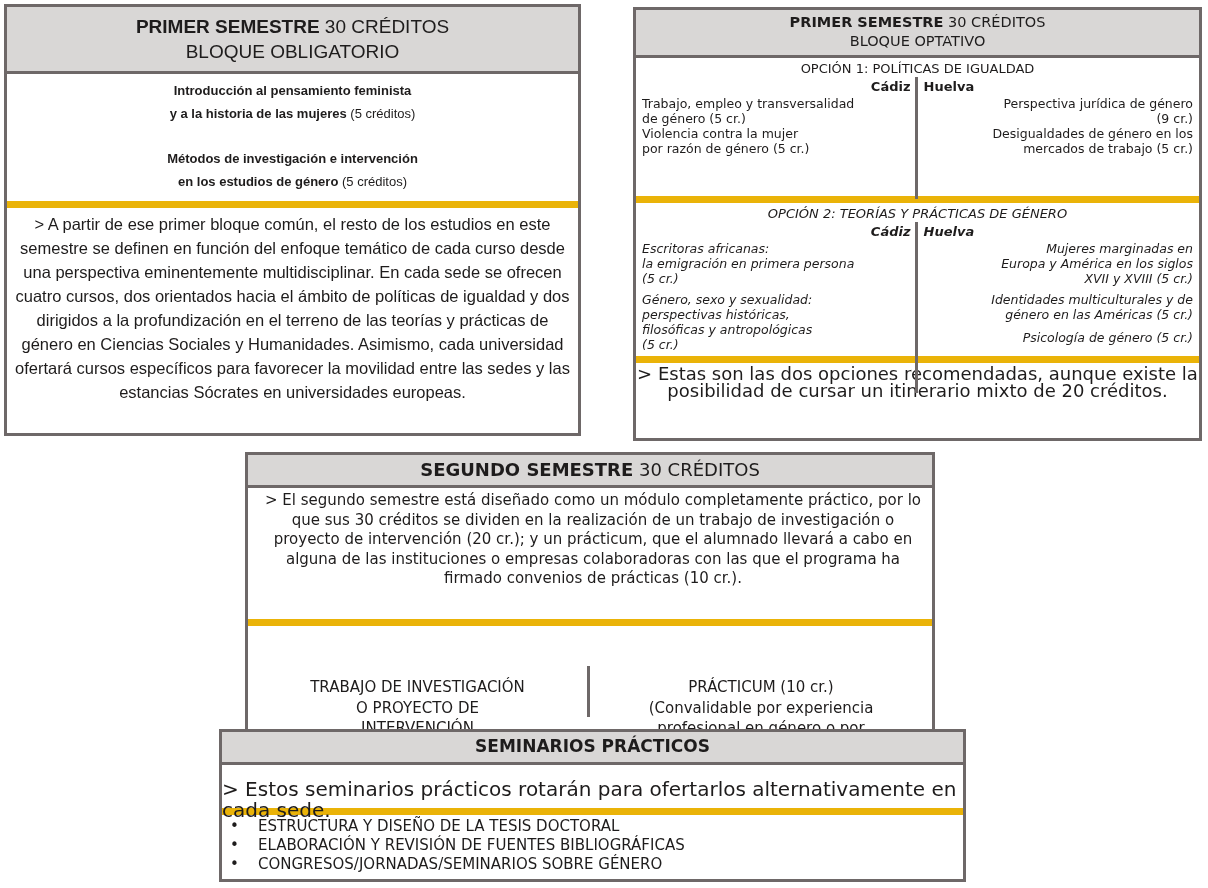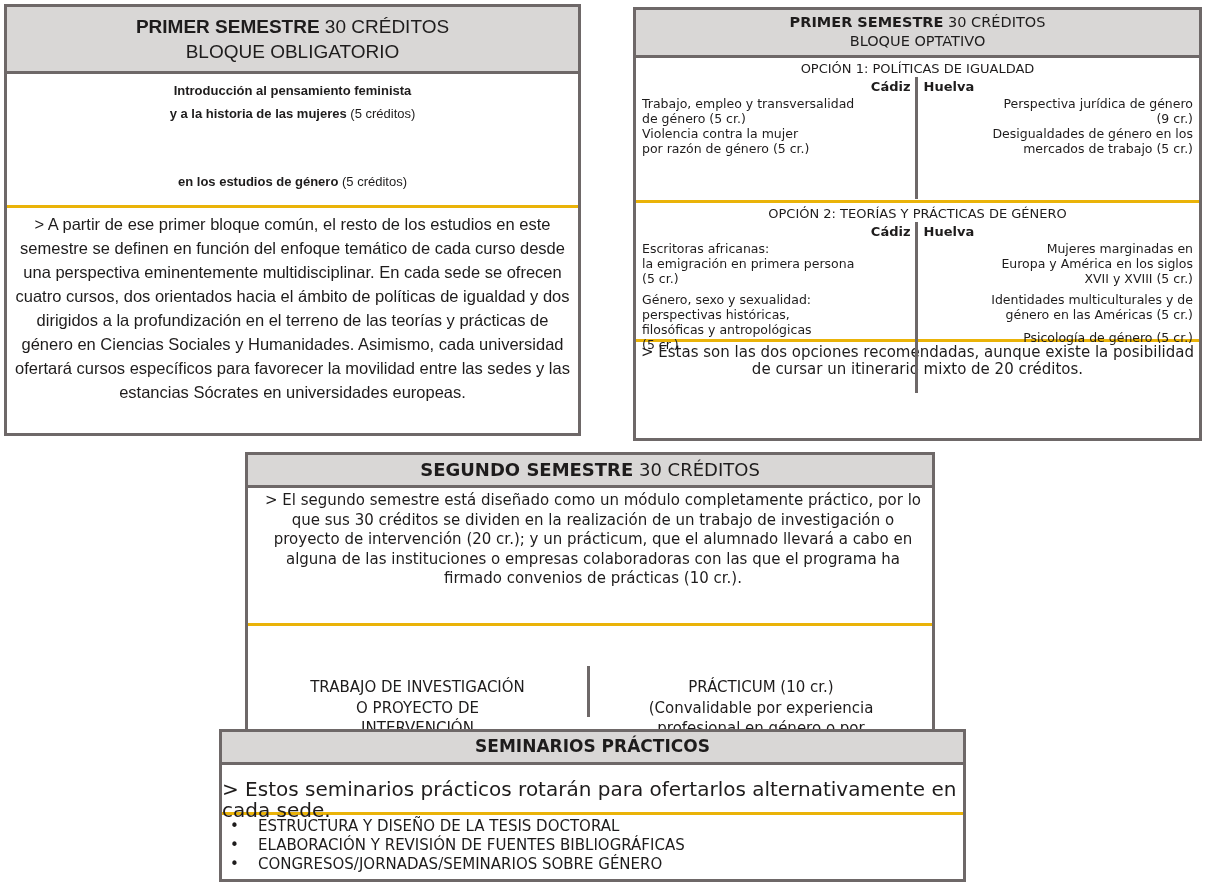--- a/index.html
+++ b/index.html
@@ -1,21 +1,21 @@
 <!DOCTYPE html>
 <html><head>
 <meta charset="utf-8">
 <style>
   * { box-sizing: border-box; margin: 0; padding: 0; }
   html, body { width: 1208px; height: 888px; background: #ffffff; overflow: hidden; }
   body { position: relative; font-family: "Liberation Sans", sans-serif; color: #1e1c1c; }
 
   .box { position: absolute; border: 3px solid #6e6868; background: #fff; }
   .hdr { background: #d9d7d6; border-bottom: 3px solid #6e6868; text-align: center; }
-  .sec { border-bottom: 3px solid #eab308; }
+  .sec { border-bottom: 7px solid #eab308; }
   .sec:last-child { border-bottom: none; }
   b { font-weight: bold; }
 
   
   #box1 { left: 4px; top: 4px; width: 577px; height: 432px; }
   #box1 .hdr { height: 67px; padding-top: 7px; font-size: 19px; line-height: 25px; }
   #box1 .courses { height: 134px; text-align: center; font-size: 13px; line-height: 23px; padding-top: 5px; }
   #box1 .courses .course { margin-bottom: 22px; }
   #box1 .desc { text-align: center; font-size: 16.5px; line-height: 24px; padding: 4px 8px 0 8px; }
 
@@ -29,26 +29,26 @@
   #box2 .col.left { border-right: 3px solid #6e6868; padding: 0 4px 0 6px; }
   #box2 .col.right { padding: 0 6px 0 6px; text-align: right; }
   #box2 .loc { font-weight: bold; font-size: 13px; line-height: 18px; padding-top: 1px; }
   #box2 .col.left .loc { text-align: right; }
   #box2 .col.right .loc { text-align: left; }
   #box2 .item { white-space: pre-line; }
   #box2 .opt1 { height: 145px; }
   #box2 .opt1 .col { height: 122px; }
   #box2 .opt1 .item:first-of-type { margin-top: 17px; }
   #box2 .opt1 .item + .item { margin-top: 0; }
-  #box2 .opt2 { height: 139px; }
+  #box2 .opt2 { height: 160px; font-style: italic; }
   #box2 .opt2 .col { height: 171px; }
   #box2 .opt2 .item:first-of-type { margin-top: 14px; }
   #box2 .opt2 .item + .item { margin-top: 6px; }
   #box2 .opt2 .col.right .item.psico { margin-top: 8px; }
-  #box2 .note { text-align: center; font-size: 15px; line-height: 17px; padding-top: 2px; }
+  #box2 .note { text-align: center; font-size: 18px; line-height: 17px; padding-top: 2px; }
 
   
   #box3 { left: 245px; top: 452px; width: 690px; height: 304px; font-family: "DejaVu Sans", sans-serif; }
   #box3 .hdr { height: 33px; font-size: 18px; line-height: 30px; }
   #box3 .desc { height: 138px; text-align: center; font-size: 15px; line-height: 19.5px; padding: 3px 6px 0 12px; }
   #box3 .split { display: flex; height: 91px; }
   #box3 .half { width: 50%; text-align: center; font-size: 15px; line-height: 20.5px; padding-top: 11px; white-space: pre-line; margin-top: 40px; }
   #box3 .half.left { border-right: 3px solid #6e6868; }
 
   
@@ -66,21 +66,21 @@
   <div class="hdr">
     <div><b>PRIMER SEMESTRE</b><span> 30 CRÉDITOS</span></div>
     <div>BLOQUE OBLIGATORIO</div>
   </div>
   <div class="sec courses">
     <div class="course">
       <b>Introducción al pensamiento feminista</b><br>
       <b>y a la historia de las mujeres</b><span> (5 créditos)</span>
     </div>
     <div class="course">
-      <br>
+      <b>Métodos de investigación e intervención</b><br>
       <b>en los estudios de género</b><span> (5 créditos)</span>
     </div>
   </div>
   <div class="sec desc">&gt; A partir de ese primer bloque común, el resto de los estudios en este semestre se definen en función del enfoque temático de cada curso desde una perspectiva eminentemente multidisciplinar. En cada sede se ofrecen cuatro cursos, dos orientados hacia el ámbito de políticas de igualdad y dos dirigidos a la profundización en el terreno de las teorías y prácticas de género en Ciencias Sociales y Humanidades. Asimismo, cada universidad ofertará cursos específicos para favorecer la movilidad entre las sedes y las estancias Sócrates en universidades europeas.</div>
 </div>
 
 <div class="box" id="box2">
   <div class="hdr">
     <div><b>PRIMER SEMESTRE</b><span> 30 CRÉDITOS</span></div>
     <div>BLOQUE OPTATIVO</div>

